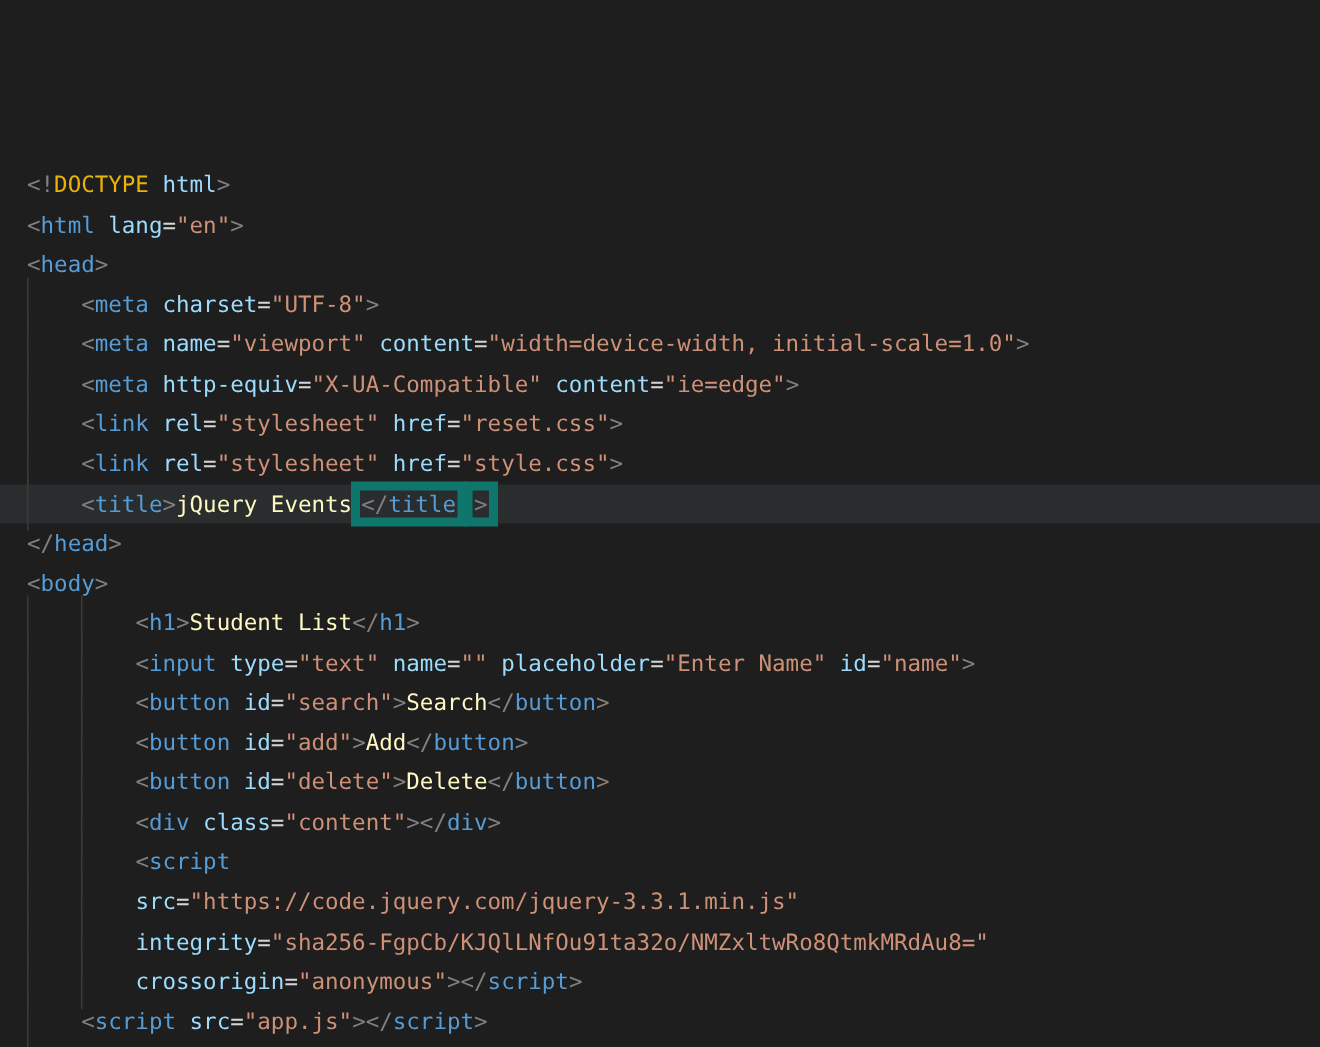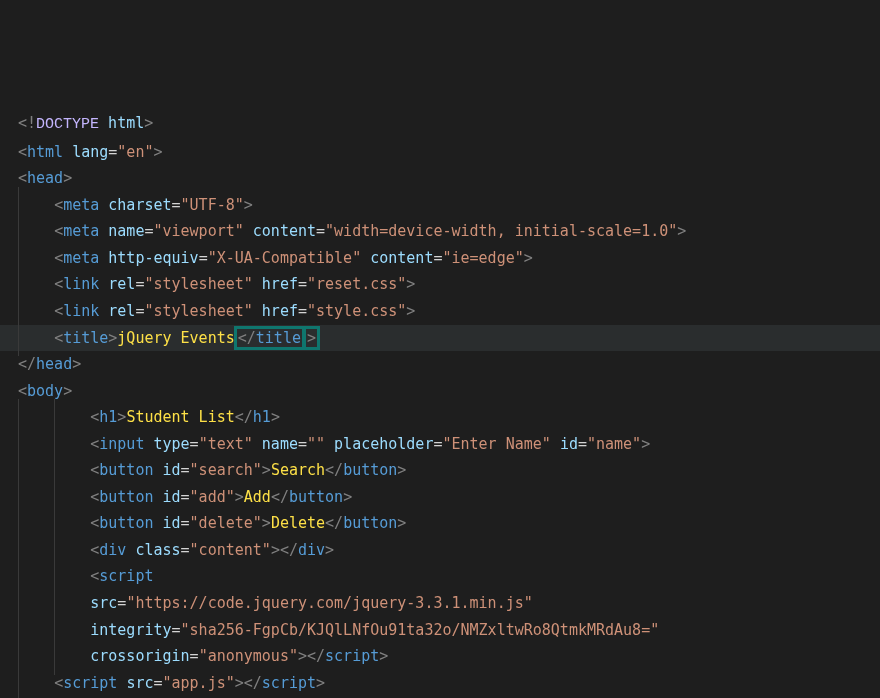--- a/index.html
+++ b/index.html
@@ -38,31 +38,31 @@
     border-left: 1px solid #3a3a3a;
   }
   .hl-line {
     background: #2a2d2e;
     display: block;
     margin-left: -18px;
     padding-left: 18px;
     width: calc(100% + 18px);
   }
   .cursor-box {
-    border: 3px solid #0f766e;
+    border: 6px solid #0f766e;
     padding: 0 1px;
     margin: 0 -1px;
   }
   .b  { color: #808080; }            
   .tg { color: #569cd6; }            
-  .dt { color: #c4b5fd; font-family: Liberation Mono, monospace; }            
+  .dt { color: #eab308; }            
   .at { color: #9cdcfe; }            
   .eq { color: #d4d4d4; }
   .st { color: #ce9178; }            
-  .tx { color: #fde047; }            
+  .tx { color: #fef9c3; }            
   .ul { text-decoration-color: rgba(206,145,120,0.6); }
 </style>
 </head>
 <body>
 
 
 
 <div><span class="line"><span class="b">&lt;!</span><span class="dt">DOCTYPE</span><span> </span><span class="at">html</span><span class="b">&gt;</span></span><span class="line"><span class="b">&lt;</span><span class="tg">html</span><span> </span><span class="at">lang</span><span class="eq">=</span><span class="st">"en"</span><span class="b">&gt;</span></span><span class="line"><span class="b">&lt;</span><span class="tg">head</span><span class="b">&gt;</span></span><span class="line"><span class="indent guide1">    </span><span class="b">&lt;</span><span class="tg">meta</span><span> </span><span class="at">charset</span><span class="eq">=</span><span class="st">"UTF-8"</span><span class="b">&gt;</span></span><span class="line"><span class="indent guide1">    </span><span class="b">&lt;</span><span class="tg">meta</span><span> </span><span class="at">name</span><span class="eq">=</span><span class="st">"viewport"</span><span> </span><span class="at">content</span><span class="eq">=</span><span class="st">"width=device-width, initial-scale=1.0"</span><span class="b">&gt;</span></span><span class="line"><span class="indent guide1">    </span><span class="b">&lt;</span><span class="tg">meta</span><span> </span><span class="at">http-equiv</span><span class="eq">=</span><span class="st">"X-UA-Compatible"</span><span> </span><span class="at">content</span><span class="eq">=</span><span class="st">"ie=edge"</span><span class="b">&gt;</span></span><span class="line"><span class="indent guide1">    </span><span class="b">&lt;</span><span class="tg">link</span><span> </span><span class="at">rel</span><span class="eq">=</span><span class="st">"stylesheet"</span><span> </span><span class="at">href</span><span class="eq">=</span><span class="st">"</span><span class="st ul">reset.css</span><span class="st">"</span><span class="b">&gt;</span></span><span class="line"><span class="indent guide1">    </span><span class="b">&lt;</span><span class="tg">link</span><span> </span><span class="at">rel</span><span class="eq">=</span><span class="st">"stylesheet"</span><span> </span><span class="at">href</span><span class="eq">=</span><span class="st">"</span><span class="st ul">style.css</span><span class="st">"</span><span class="b">&gt;</span></span><span class="line hl-line"><span class="indent guide1">    </span><span class="b">&lt;</span><span class="tg">title</span><span class="b">&gt;</span><span class="tx">jQuery Events</span><span class="cursor-box"><span class="b">&lt;/</span><span class="tg">title</span></span><span class="cursor-box"><span class="b">&gt;</span></span></span><span class="line"><span class="b">&lt;/</span><span class="tg">head</span><span class="b">&gt;</span></span><span class="line"><span class="b">&lt;</span><span class="tg">body</span><span class="b">&gt;</span></span><span class="line"><span class="indent guide1 guide2">        </span><span class="b">&lt;</span><span class="tg">h1</span><span class="b">&gt;</span><span class="tx">Student List</span><span class="b">&lt;/</span><span class="tg">h1</span><span class="b">&gt;</span></span><span class="line"><span class="indent guide1 guide2">        </span><span class="b">&lt;</span><span class="tg">input</span><span> </span><span class="at">type</span><span class="eq">=</span><span class="st">"text"</span><span> </span><span class="at">name</span><span class="eq">=</span><span class="st">""</span><span> </span><span class="at">placeholder</span><span class="eq">=</span><span class="st">"Enter Name"</span><span> </span><span class="at">id</span><span class="eq">=</span><span class="st">"name"</span><span class="b">&gt;</span></span><span class="line"><span class="indent guide1 guide2">        </span><span class="b">&lt;</span><span class="tg">button</span><span> </span><span class="at">id</span><span class="eq">=</span><span class="st">"search"</span><span class="b">&gt;</span><span class="tx">Search</span><span class="b">&lt;/</span><span class="tg">button</span><span class="b">&gt;</span></span><span class="line"><span class="indent guide1 guide2">        </span><span class="b">&lt;</span><span class="tg">button</span><span> </span><span class="at">id</span><span class="eq">=</span><span class="st">"add"</span><span class="b">&gt;</span><span class="tx">Add</span><span class="b">&lt;/</span><span class="tg">button</span><span class="b">&gt;</span></span><span class="line"><span class="indent guide1 guide2">        </span><span class="b">&lt;</span><span class="tg">button</span><span> </span><span class="at">id</span><span class="eq">=</span><span class="st">"delete"</span><span class="b">&gt;</span><span class="tx">Delete</span><span class="b">&lt;/</span><span class="tg">button</span><span class="b">&gt;</span></span><span class="line"><span class="indent guide1 guide2">        </span><span class="b">&lt;</span><span class="tg">div</span><span> </span><span class="at">class</span><span class="eq">=</span><span class="st">"content"</span><span class="b">&gt;</span><span class="b">&lt;/</span><span class="tg">div</span><span class="b">&gt;</span></span><span class="line"><span class="indent guide1 guide2">        </span><span class="b">&lt;</span><span class="tg">script</span></span><span class="line"><span class="indent guide1 guide2">        </span><span class="at">src</span><span class="eq">=</span><span class="st">"</span><span class="st ul">https://code.jquery.com/jquery-3.3.1.min.js</span><span class="st">"</span></span><span class="line"><span class="indent guide1 guide2">        </span><span class="at">integrity</span><span class="eq">=</span><span class="st">"sha256-FgpCb/KJQlLNfOu91ta32o/NMZxltwRo8QtmkMRdAu8="</span></span><span class="line"><span class="indent guide1 guide2">        </span><span class="at">crossorigin</span><span class="eq">=</span><span class="st">"anonymous"</span><span class="b">&gt;</span><span class="b">&lt;/</span><span class="tg">script</span><span class="b">&gt;</span></span><span class="line"><span class="indent guide1">    </span><span class="b">&lt;</span><span class="tg">script</span><span> </span><span class="at">src</span><span class="eq">=</span><span class="st">"</span><span class="st ul">app.js</span><span class="st">"</span><span class="b">&gt;</span><span class="b">&lt;/</span><span class="tg">script</span><span class="b">&gt;</span></span><span class="line"></span></div>
 
 

